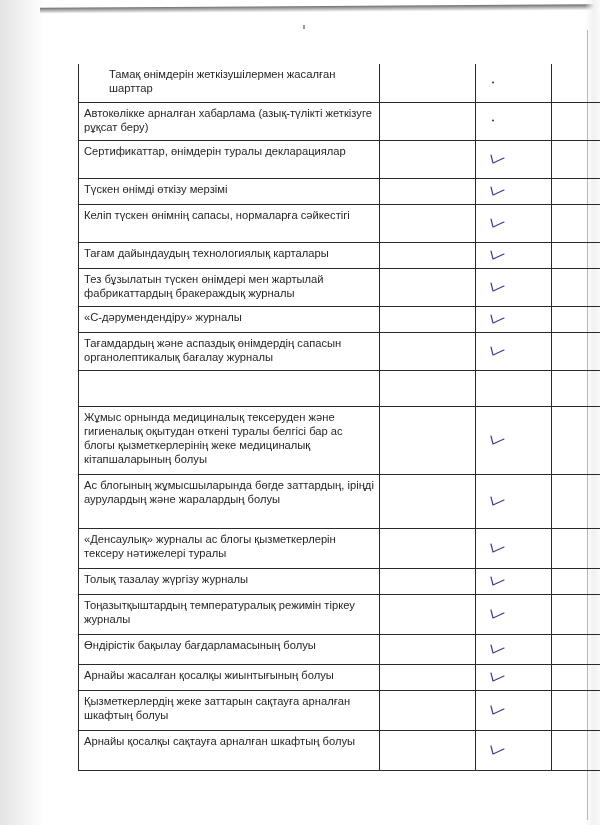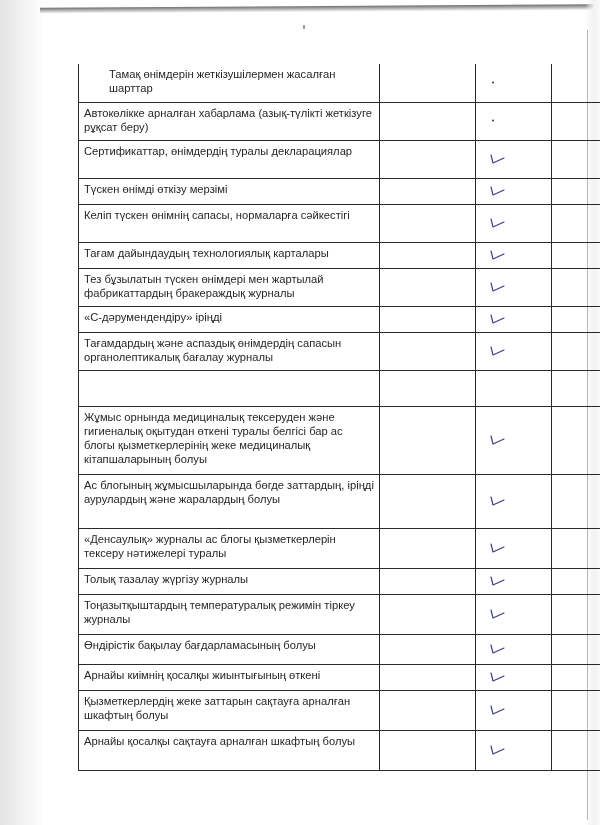--- a/index.html
+++ b/index.html
@@ -76,21 +76,21 @@
     <td class="c-b">
           <span class="mark dot">
             <span></span>
           </span>
         </td>
     <td class="c-c"></td>
     <td class="c-d"></td>
   </tr>
 
   <tr style="height: 38px;">
-    <td class="c-text">Сертификаттар, өнімдердің туралы декларациялар</td>
+    <td class="c-text">Сертификаттар, өнімдерін туралы декларациялар</td>
     <td class="c-a"></td>
     <td class="c-b">
           <span class="mark">
             <svg viewBox="0 0 18 10">
               <path d="M3 1 L5 9 L16 4" fill="none" stroke="#3a3f8a" stroke-width="1.2" stroke-linecap="round" stroke-linejoin="round"></path>
             </svg>
           </span>
         </td>
     <td class="c-c"></td>
     <td class="c-d"></td>
@@ -146,21 +146,21 @@
             <svg viewBox="0 0 18 10">
               <path d="M3 1 L5 9 L16 4" fill="none" stroke="#3a3f8a" stroke-width="1.2" stroke-linecap="round" stroke-linejoin="round"></path>
             </svg>
           </span>
         </td>
     <td class="c-c"></td>
     <td class="c-d"></td>
   </tr>
 
   <tr style="height: 26px;">
-    <td class="c-text">«С-дәрумендендіру» іріңді</td>
+    <td class="c-text">«С-дәрумендендіру» журналы</td>
     <td class="c-a"></td>
     <td class="c-b">
           <span class="mark">
             <svg viewBox="0 0 18 10">
               <path d="M3 1 L5 9 L16 4" fill="none" stroke="#3a3f8a" stroke-width="1.2" stroke-linecap="round" stroke-linejoin="round"></path>
             </svg>
           </span>
         </td>
     <td class="c-c"></td>
     <td class="c-d"></td>
@@ -267,21 +267,21 @@
               <path d="M3 1 L5 9 L16 4" fill="none" stroke="#3a3f8a" stroke-width="1.2" stroke-linecap="round" stroke-linejoin="round"></path>
             </svg>
           </span>
         </td>
     <td class="c-c"></td>
     <td class="c-d"></td>
   </tr>
 
 
   <tr style="height: 26px;">
-    <td class="c-text">Арнайы киімнің қосалқы жиынтығының өткені</td>
+    <td class="c-text">Арнайы жасалған қосалқы жиынтығының болуы</td>
     <td class="c-a"></td>
     <td class="c-b">
           <span class="mark">
             <svg viewBox="0 0 18 10">
               <path d="M3 1 L5 9 L16 4" fill="none" stroke="#3a3f8a" stroke-width="1.2" stroke-linecap="round" stroke-linejoin="round"></path>
             </svg>
           </span>
         </td>
     <td class="c-c"></td>
     <td class="c-d"></td>

